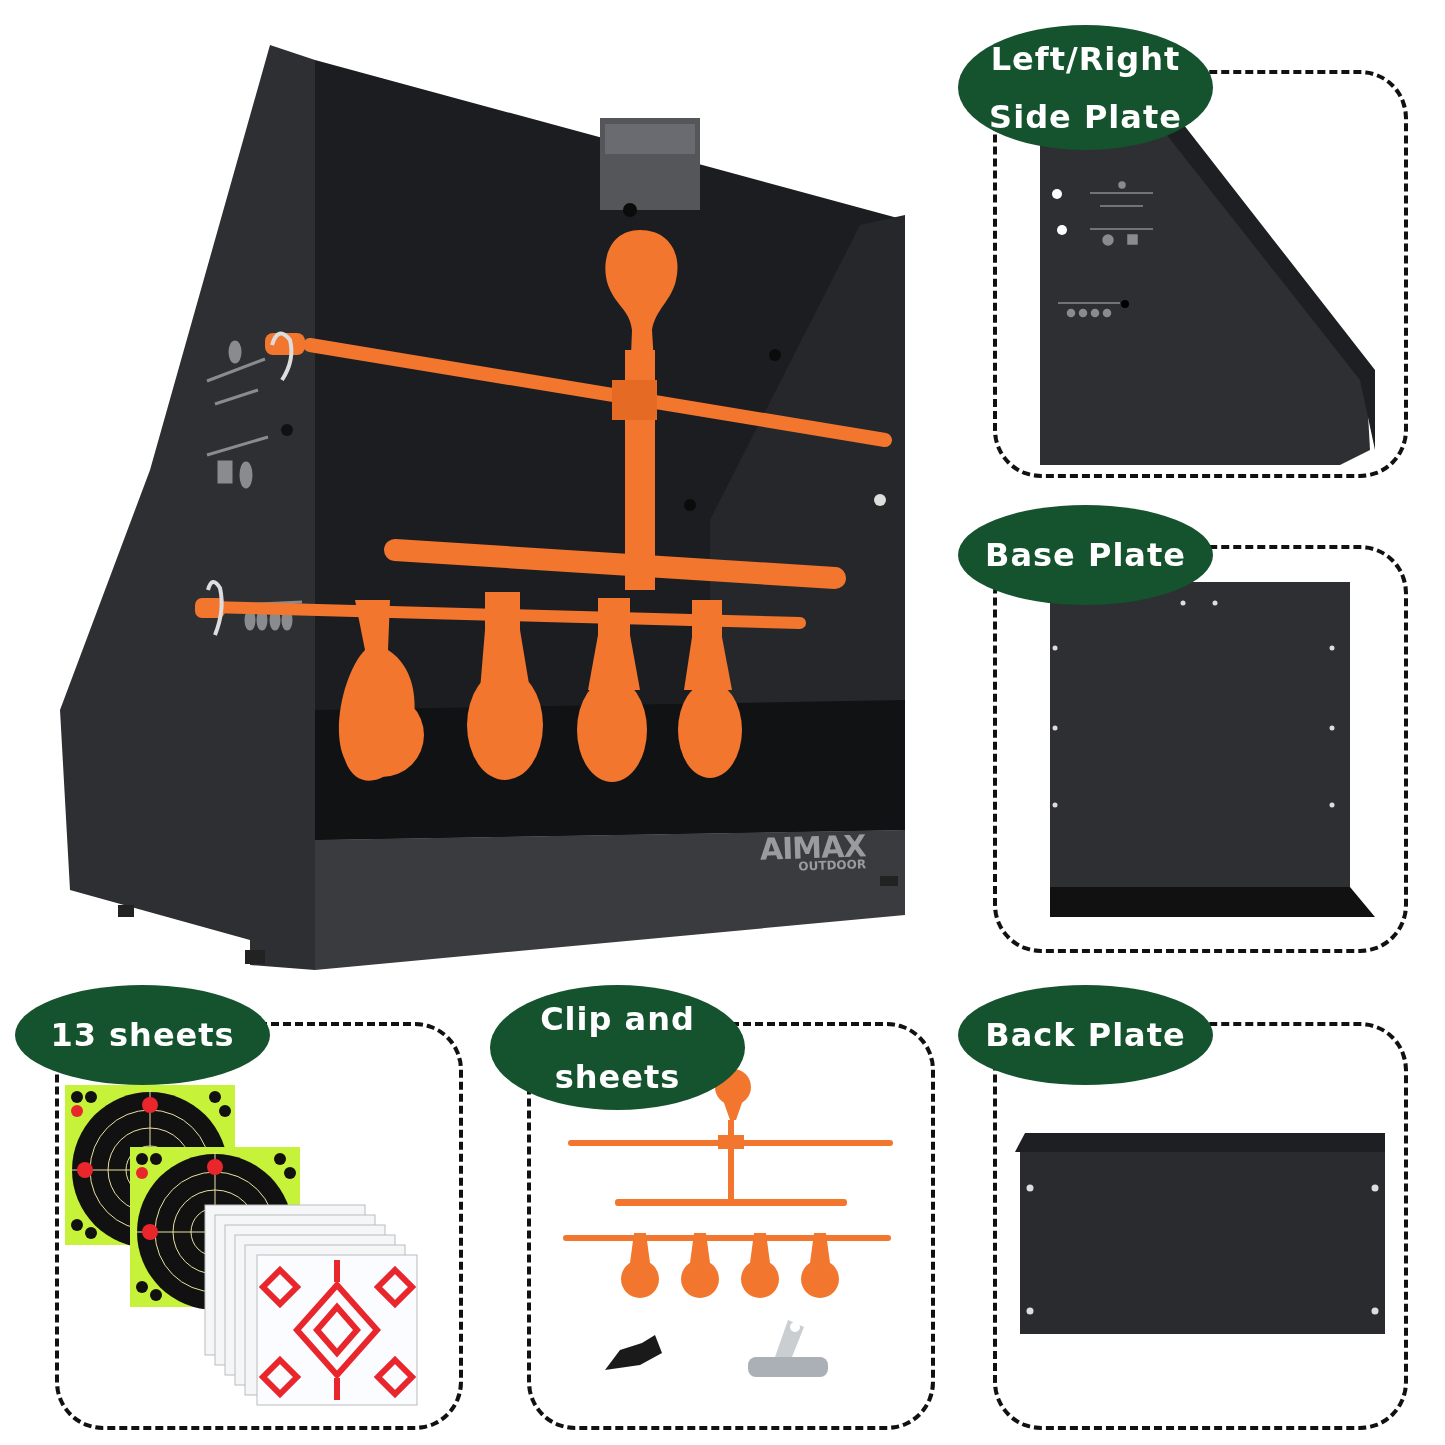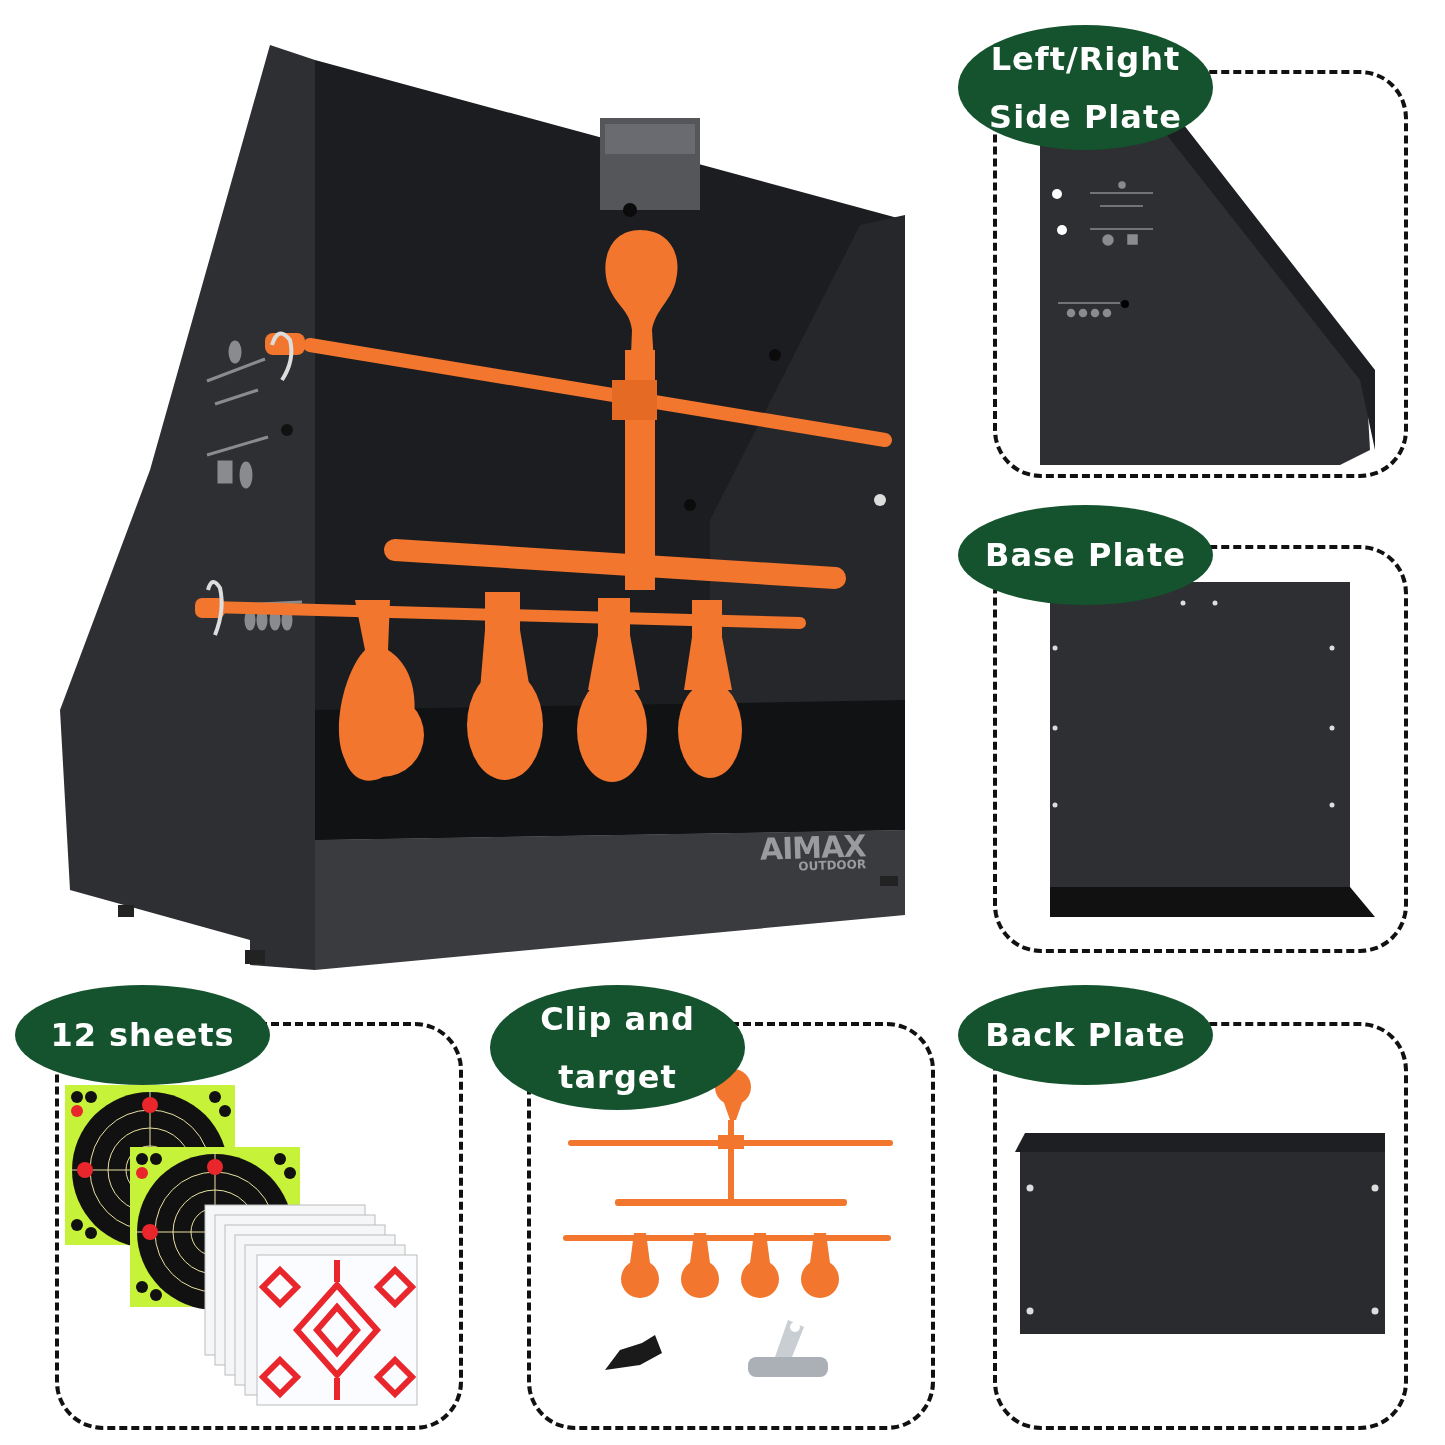--- a/index.html
+++ b/index.html
@@ -182,21 +182,21 @@
         <polygon points="215,185 232,202 215,219 198,202"></polygon>
         <polygon points="330,185 347,202 330,219 313,202"></polygon>
         <polygon points="215,275 232,292 215,309 198,292"></polygon>
         <polygon points="330,275 347,292 330,309 313,292"></polygon>
       </g>
       <rect x="269" y="175" width="6" height="22" fill="#E8262B"></rect>
       <rect x="269" y="293" width="6" height="22" fill="#E8262B"></rect>
     </g>
   </svg>
 </div>
-<div class="bubble" style="left:15px;top:985px;width:255px;height:100px;">12 sheets</div>
+<div class="bubble" style="left:15px;top:985px;width:255px;height:100px;">13 sheets</div>
 
 <div class="panel" style="left:527px;top:1022px;width:408px;height:408px;"></div>
 <div class="abs" style="left:560px;top:1065px;">
   <svg width="345" height="340" viewBox="0 0 345 340">
     <g fill="#F2762E" stroke="none">
       <circle cx="173" cy="22" r="18"></circle>
       <path d="M163 35 L183 35 L176 55 L170 55 Z"></path>
       <rect x="8" y="75" width="325" height="6" rx="3"></rect>
       <rect x="168" y="55" width="6" height="82"></rect>
       <rect x="158" y="70" width="26" height="14"></rect>
@@ -215,13 +215,13 @@
     </g>
 
     <polygon points="45,305 60,285 82,278 95,270 102,288 80,300" fill="#1a1a1a"></polygon>
 
     <rect x="188" y="292" width="80" height="20" rx="8" fill="#aab0b6"></rect>
     <path d="M215 292 L228 255 L244 262 L232 292 Z" fill="#c9ced3"></path>
     <circle cx="235" cy="262" r="5" fill="#fff"></circle>
   </svg>
 </div>
 <div class="bubble" style="left:490px;top:985px;width:255px;height:125px;">Clip and
-target</div>
+sheets</div>
 
 </body></html>

